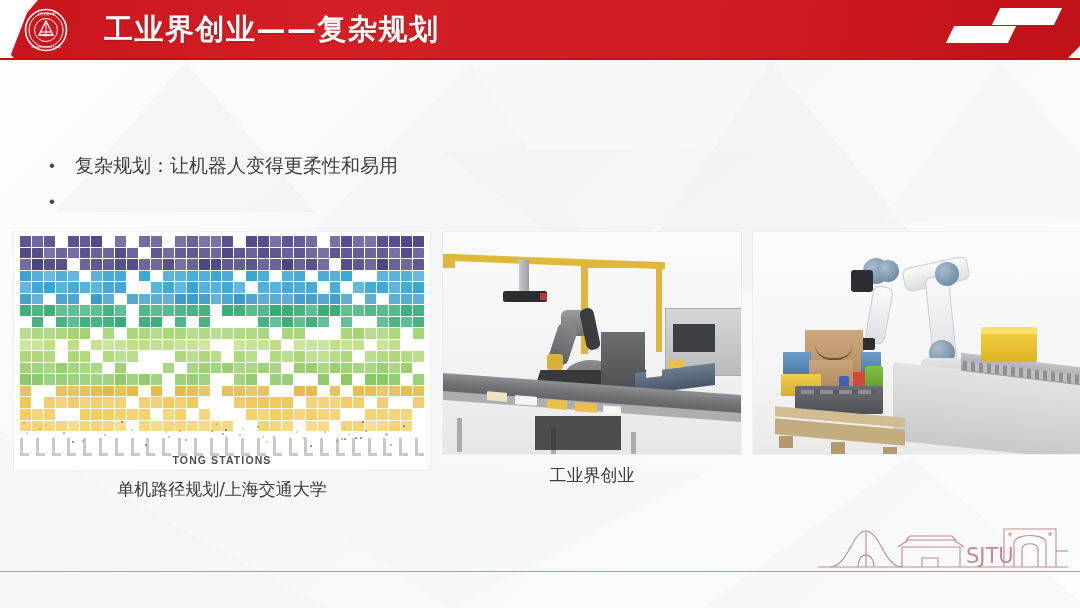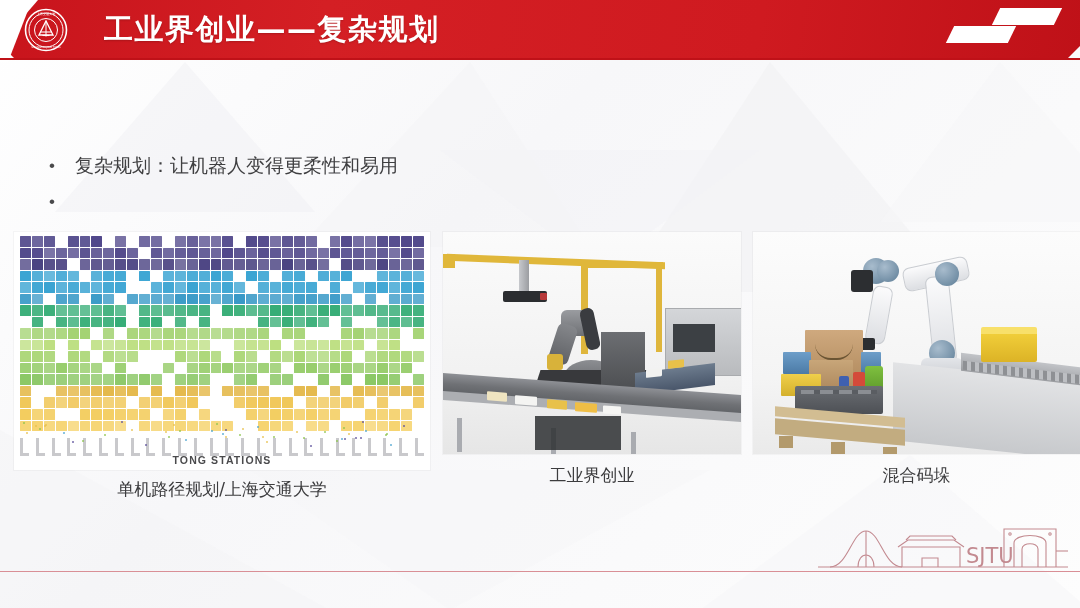--- a/index.html
+++ b/index.html
@@ -939,21 +939,20 @@
         <div class="pallet" style="left:22px;top:180px;width:130px;height:10px;background:#d2bd92;transform:skewY(5deg);"></div>
         <div class="pallet" style="left:22px;top:192px;width:130px;height:16px;background:#c2ac80;transform:skewY(5deg);"></div>
         <div class="pallet" style="left:26px;top:204px;width:14px;height:12px;background:#b39a6c;"></div>
         <div class="pallet" style="left:78px;top:210px;width:14px;height:12px;background:#b39a6c;"></div>
         <div class="pallet" style="left:130px;top:215px;width:14px;height:12px;background:#b39a6c;"></div>
       </div>
     </div>
 
     <div class="caption cap1">单机路径规划/上海交通大学</div>
     <div class="caption cap2">工业界创业</div>
-    <div class="caption cap3">混合码垛</div>
   </div>
 
   <div class="footer-line"></div>
 
   <div class="skyline">
     <svg viewBox="0 0 250 62" width="250" height="62">
       <g fill="none" stroke="#c38a90" stroke-width="1.1">
 
         <path d="M0 50 L250 50"></path>
 

